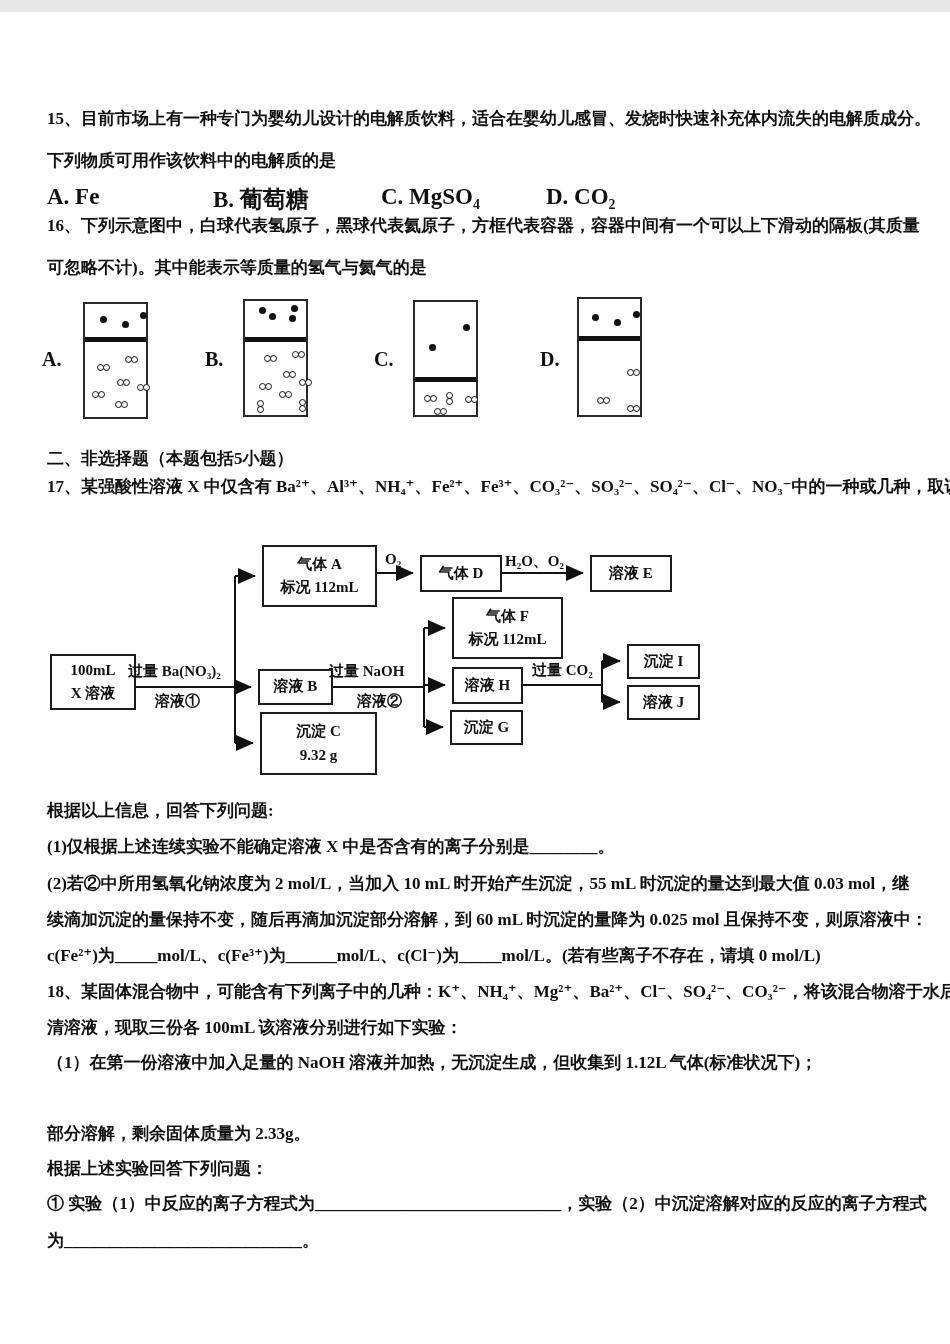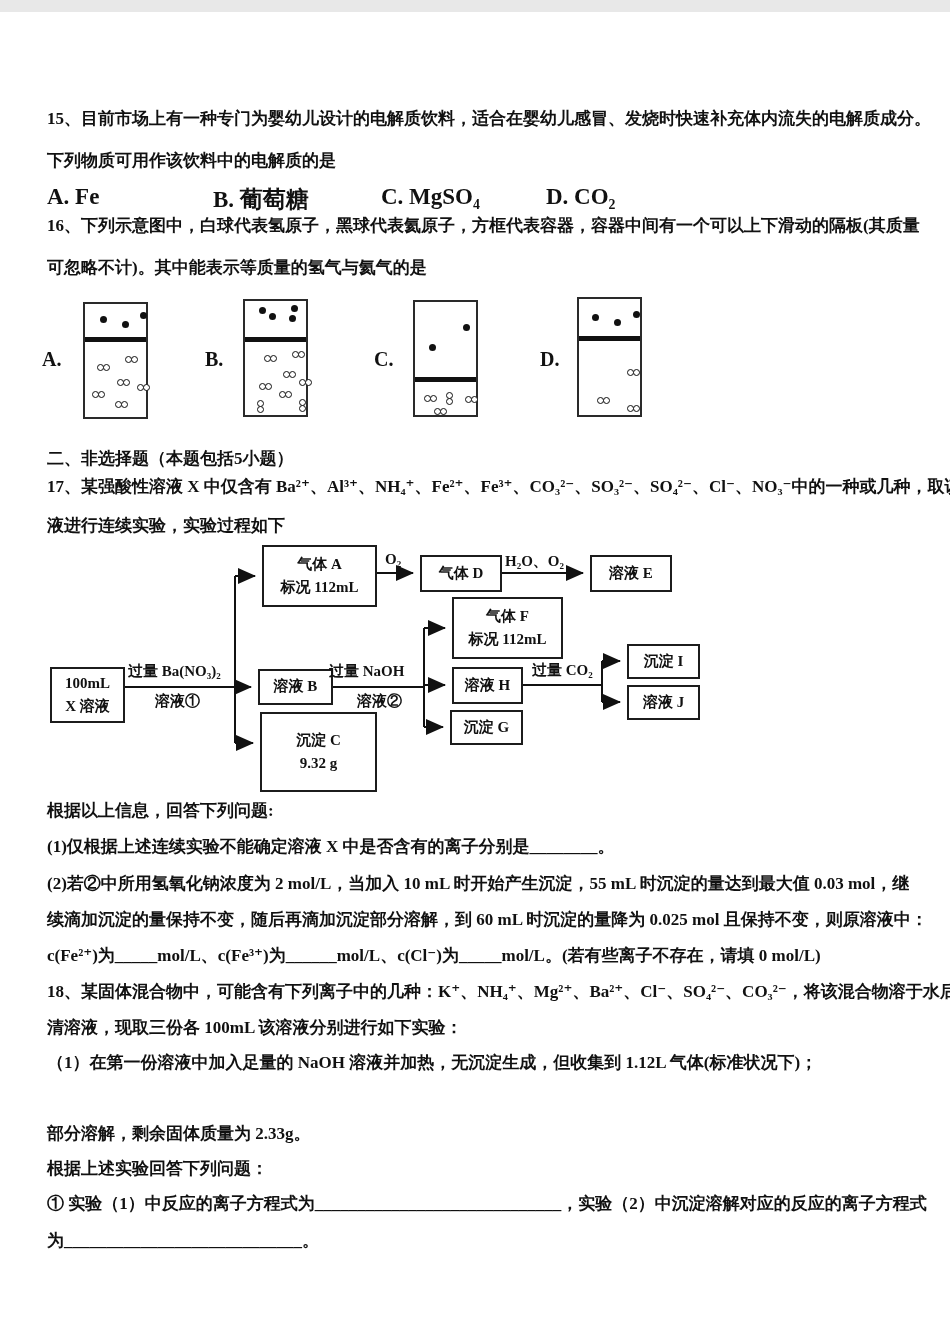--- a/index.html
+++ b/index.html
@@ -162,21 +162,20 @@
         </span>
         <span class="mol h" style="left: 48px; top: 106px;">
           <i></i>
           <i></i>
         </span>
       </div>
     </div>
 
   <div class="line" style="top:436px">二、非选择题（本题包括5小题）</div>
   <div class="line" style="top:464px">17、某强酸性溶液 X 中仅含有 Ba²⁺、Al³⁺、NH₄⁺、Fe²⁺、Fe³⁺、CO₃²⁻、SO₃²⁻、SO₄²⁻、Cl⁻、NO₃⁻中的一种或几种，取该溶</div>
-  <div class="line" style="top:503px">液进行连续实验，实验过程如下</div>
 
   <div class="flow">
     <svg width="870" height="245" viewBox="0 0 870 245">
       <defs>
         <marker id="ah" markerWidth="10" markerHeight="9" refX="8.5" refY="4" orient="auto">
           <path d="M0,0 L9,4 L0,8 z" fill="#111"></path>
         </marker>
       </defs>
       <g stroke="#111" stroke-width="2" fill="none">
         <path d="M80 145 H190"></path>
@@ -191,32 +190,32 @@
         <path d="M379 86 H400" marker-end="url(#ah)"></path>
         <path d="M379 143 H400" marker-end="url(#ah)"></path>
         <path d="M379 185 H398" marker-end="url(#ah)"></path>
         <path d="M478 143 H557"></path>
         <path d="M557 119 V160"></path>
         <path d="M557 119 H575" marker-end="url(#ah)"></path>
         <path d="M557 160 H575" marker-end="url(#ah)"></path>
       </g>
     </svg>
 
-    <div class="fbox" style="left:5px;top:125px;width:75px;height:56px">
+    <div class="fbox" style="left:5px;top:112px;width:86px;height:56px">
       <span>100mL</span>
       <span>X 溶液</span>
     </div>
     <div class="fbox" style="left:217px;top:3px;width:115px;height:62px">
       <span>气体 A</span>
       <span>标况 112mL</span>
     </div>
     <div class="fbox" style="left:213px;top:127px;width:75px;height:36px">
       <span>溶液 B</span>
     </div>
-    <div class="fbox" style="left:215px;top:170px;width:117px;height:80px">
+    <div class="fbox" style="left:215px;top:170px;width:117px;height:63px">
       <span>沉淀 C</span>
       <span>9.32 g</span>
     </div>
     <div class="fbox" style="left:375px;top:13px;width:82px;height:37px">
       <span>气体 D</span>
     </div>
     <div class="fbox" style="left:545px;top:13px;width:82px;height:37px">
       <span>溶液 E</span>
     </div>
     <div class="fbox" style="left:407px;top:55px;width:111px;height:62px">

